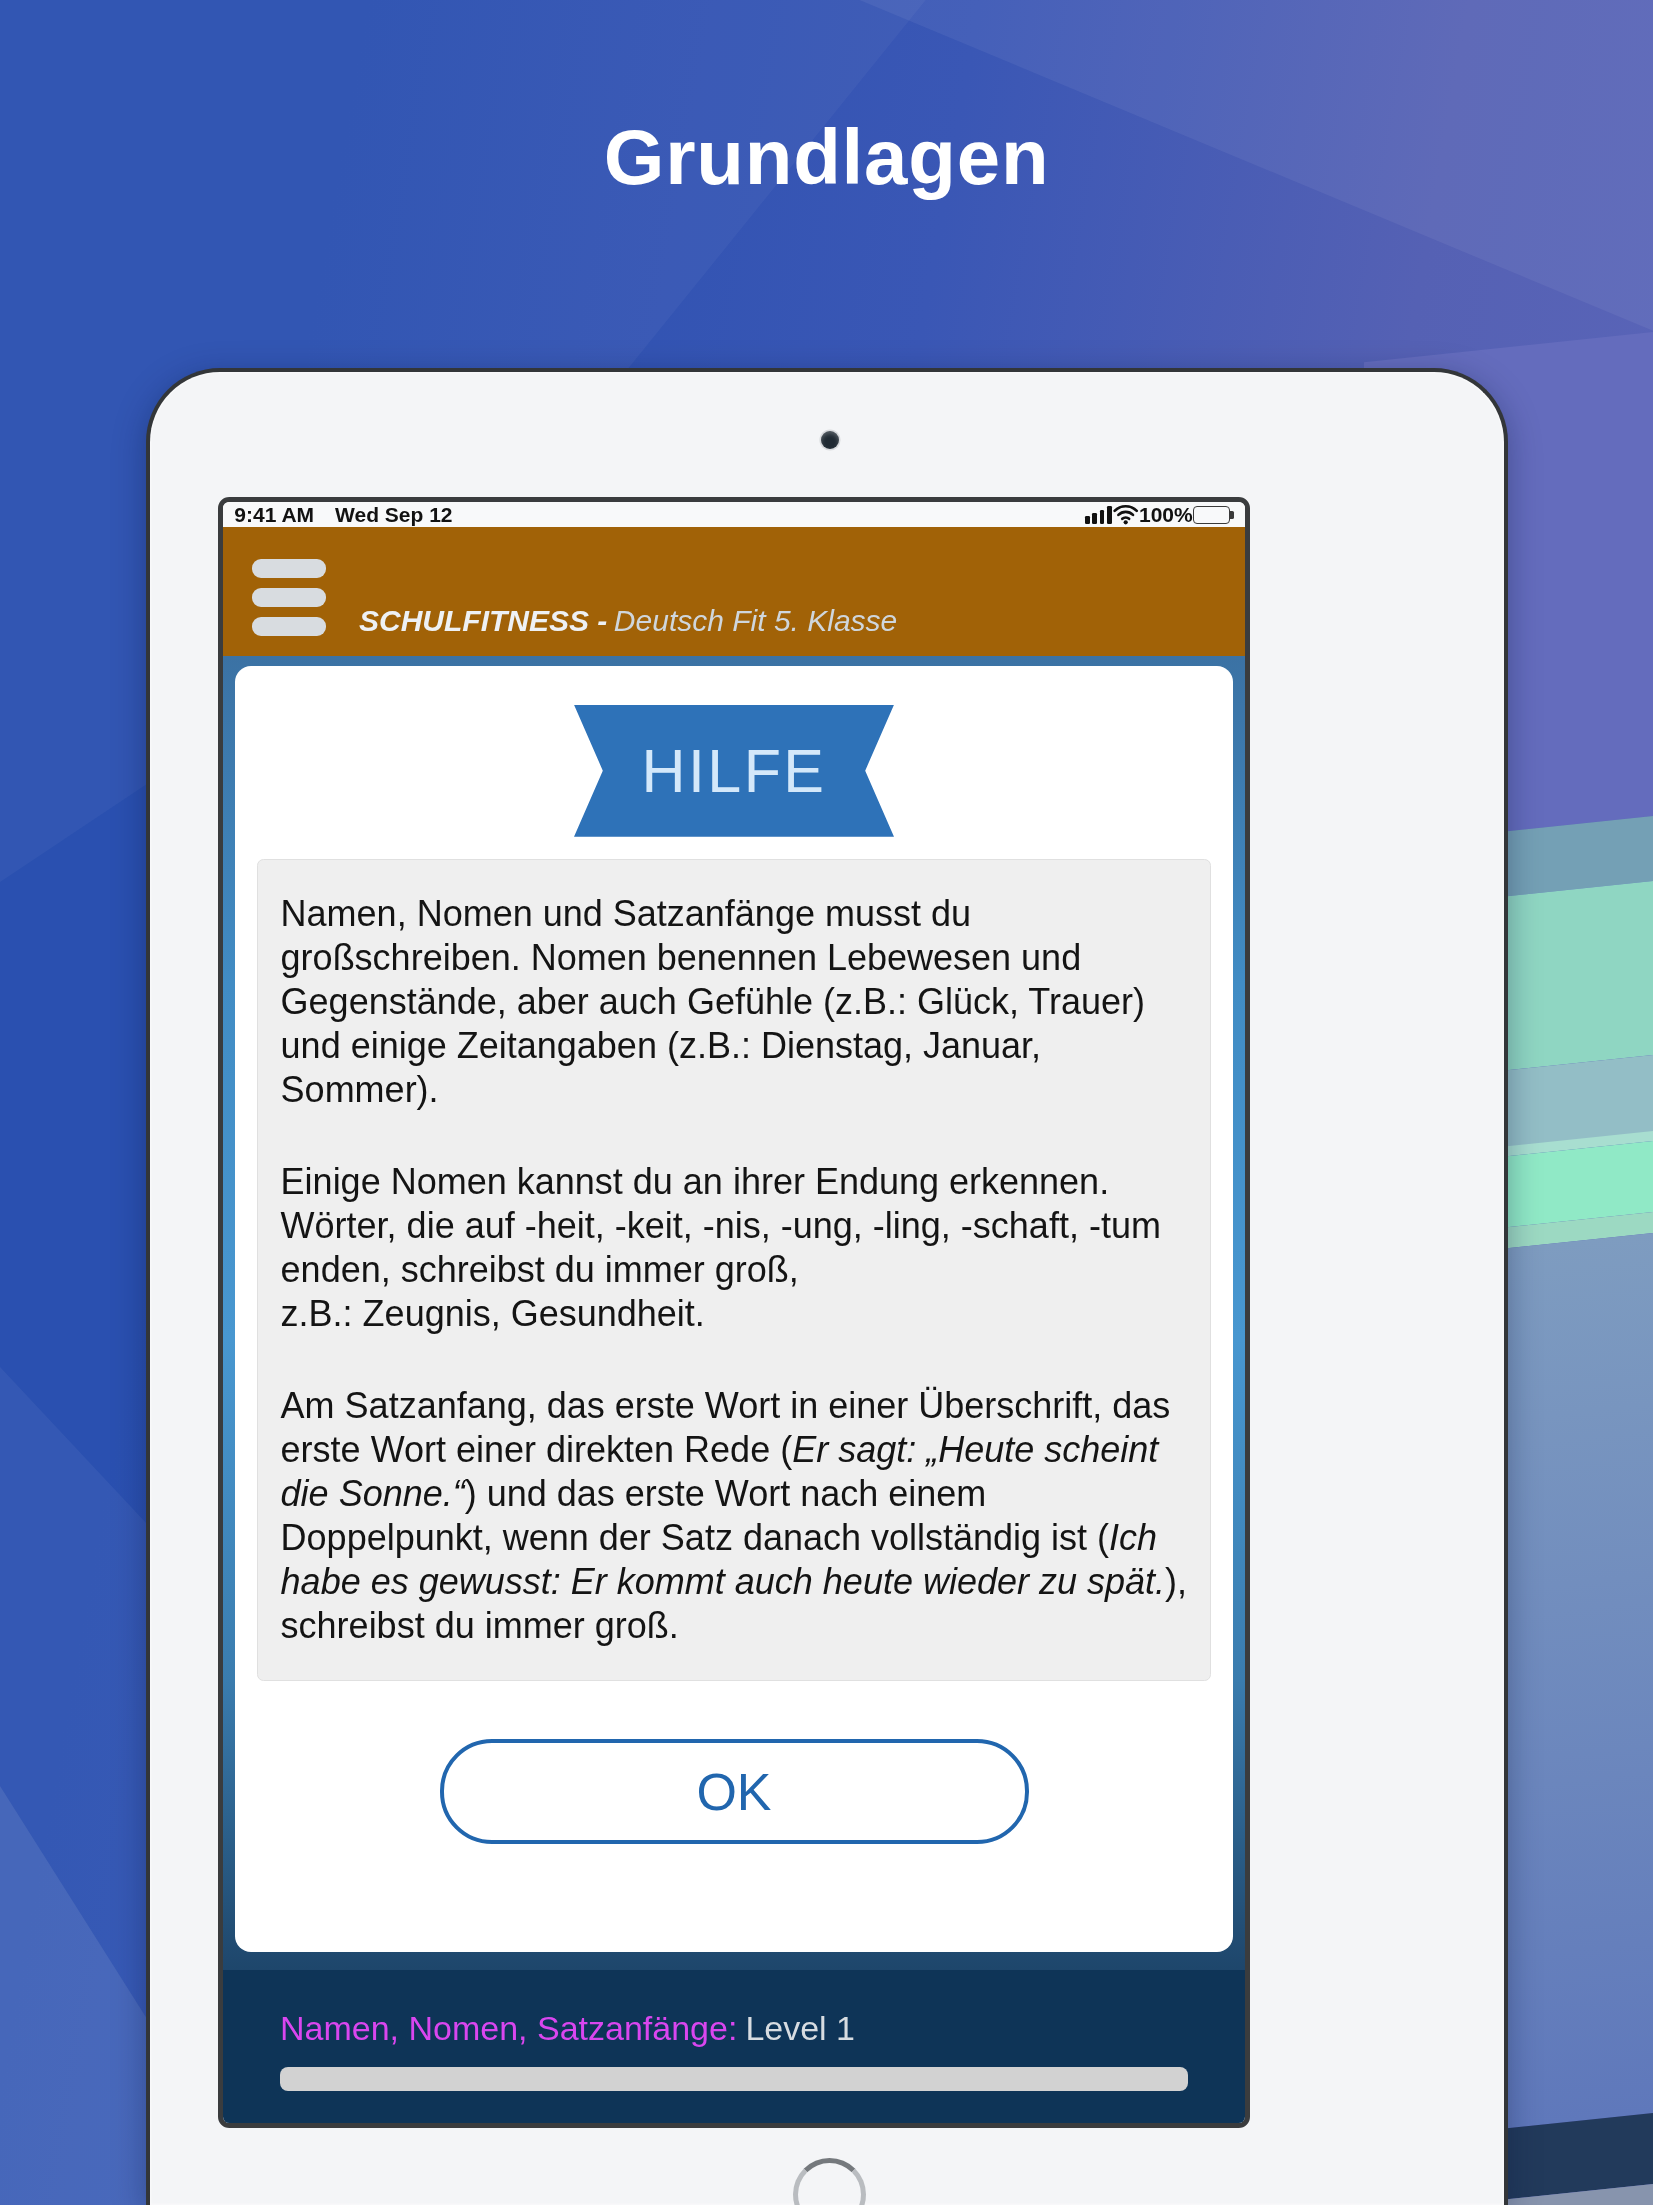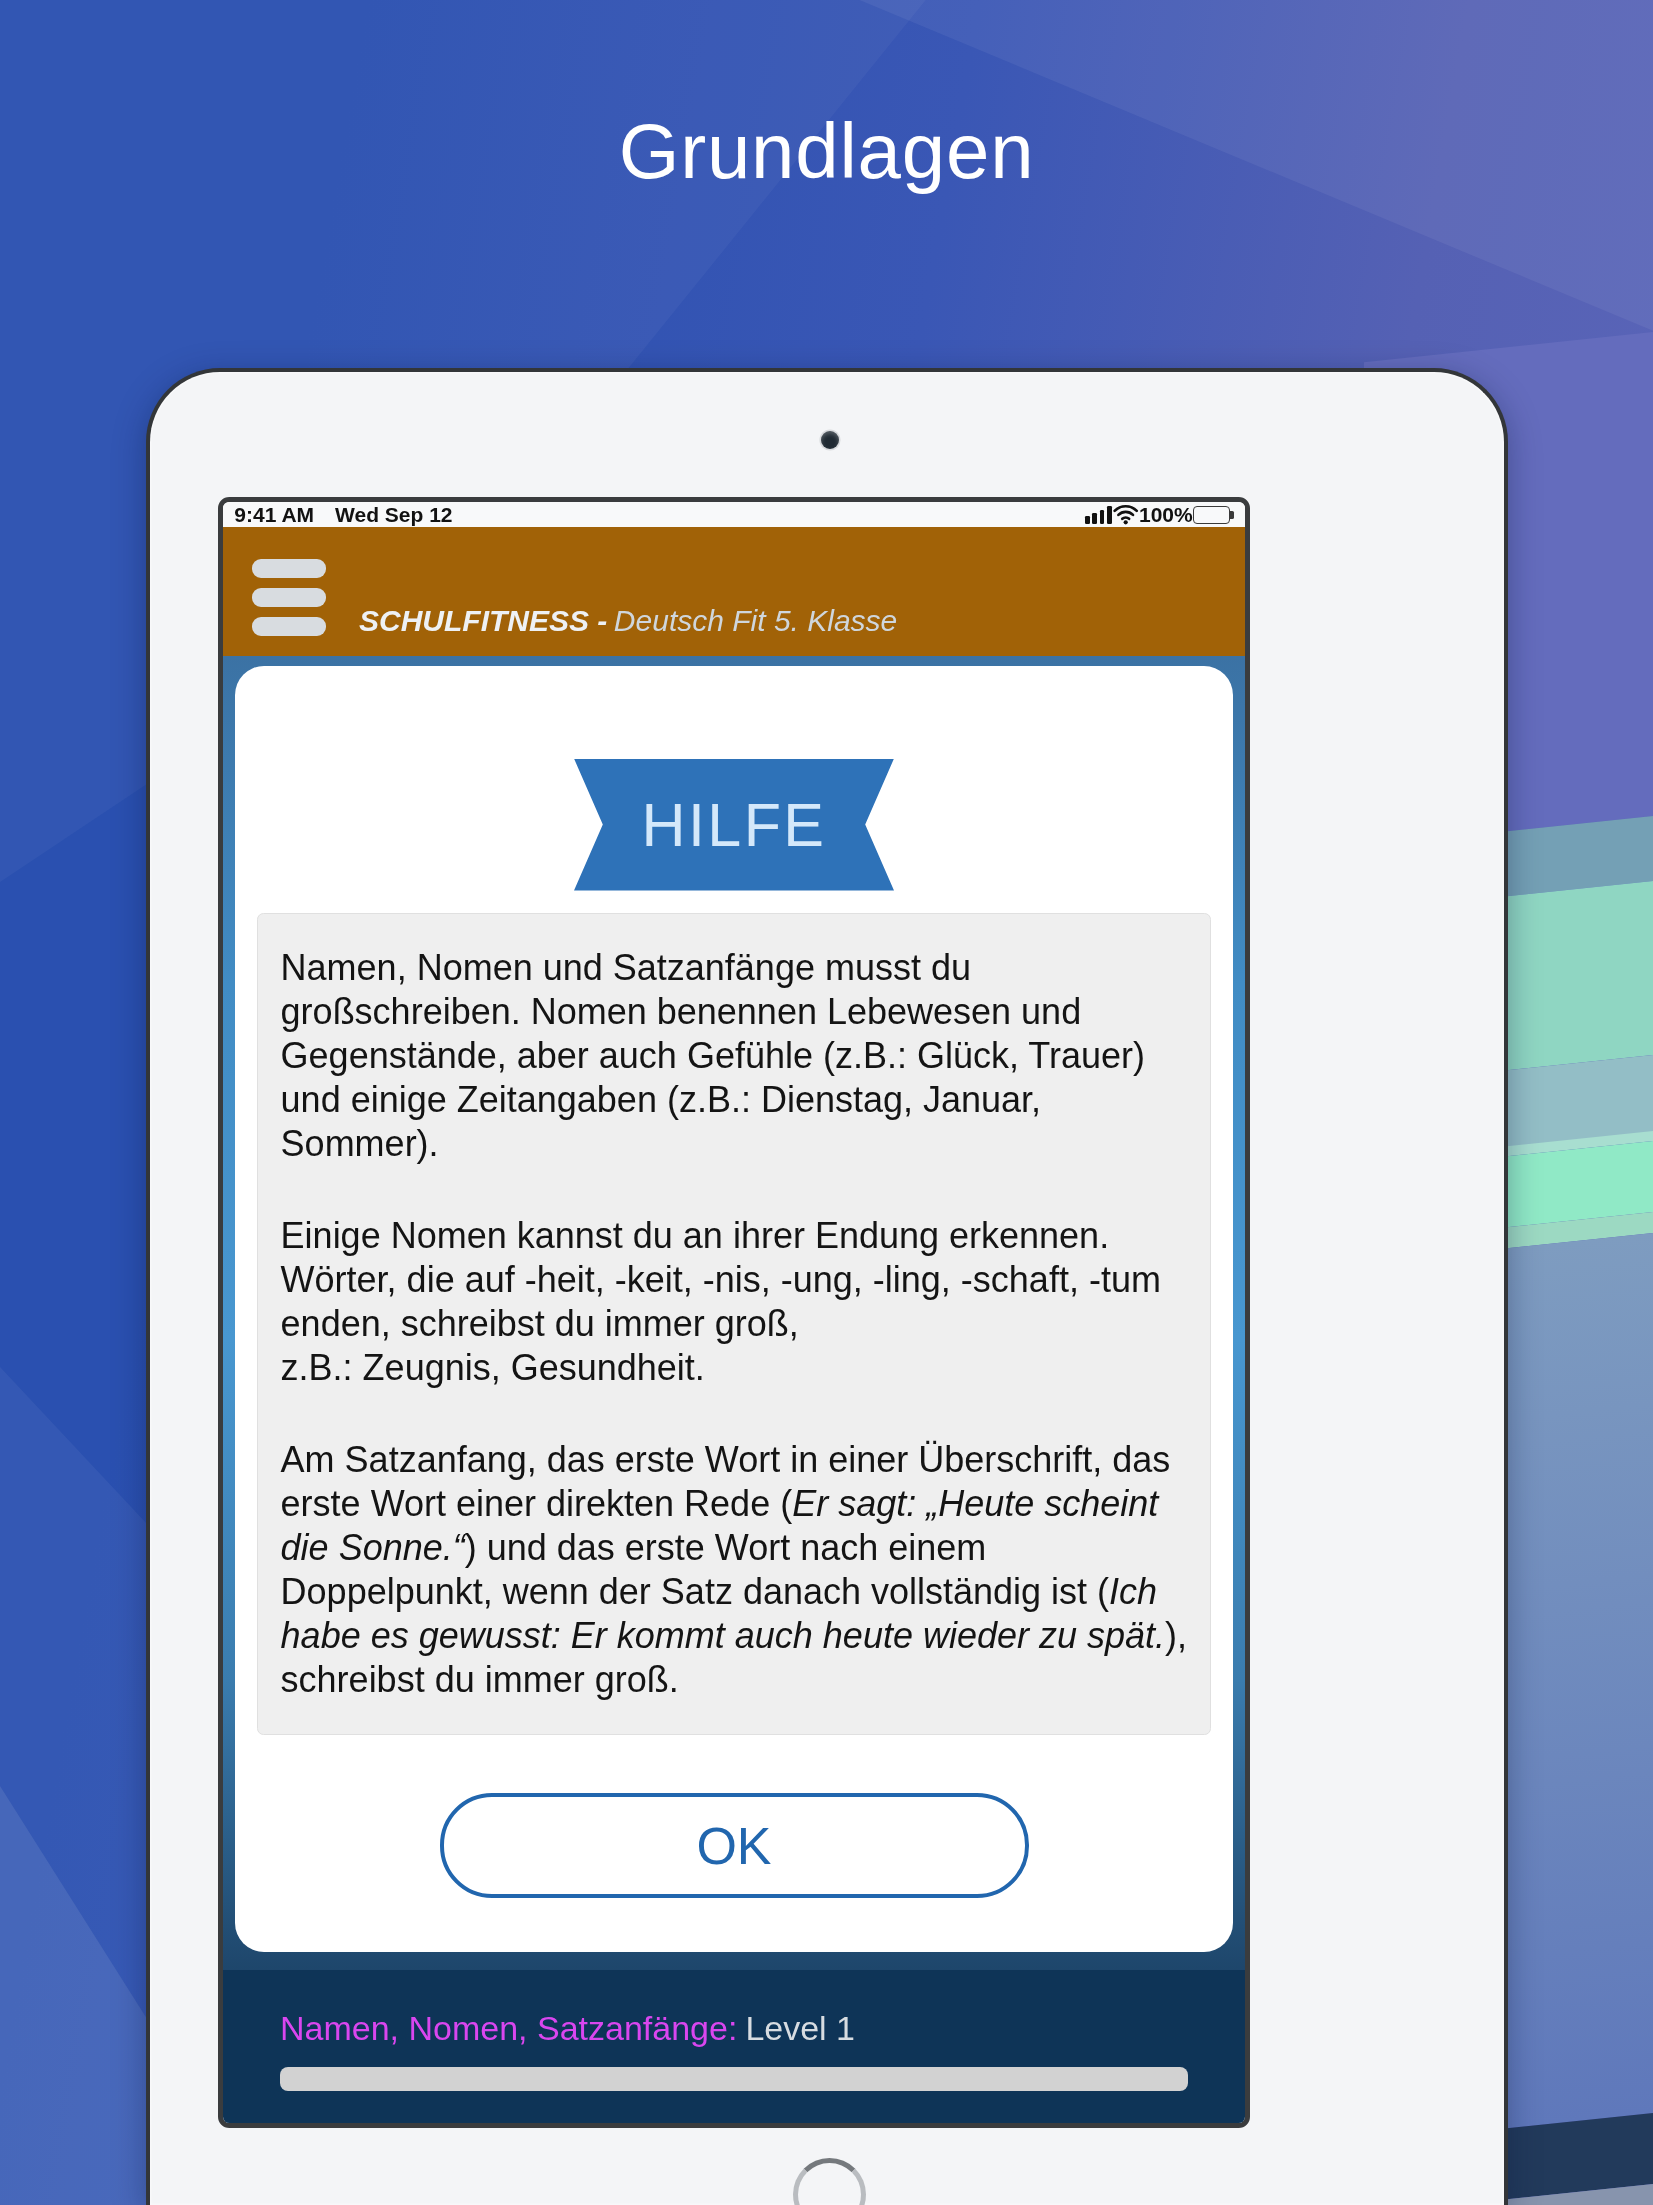--- a/index.html
+++ b/index.html
@@ -25,22 +25,22 @@
   .band.b-mint     {top:896px;height:174px;background:#8fd6c2;}
   .band.b-grayteal {top:1070px;height:77px;background:#93bec6;}
   .band.b-lightline{top:1146px;height:9.7px;background:#a8ded0;}
   .band.b-brightmint{top:1156px;height:71px;background:#90e9c6;}
   .band.b-palemint {top:1227px;height:21px;background:#9cd9c2;}
   .band.b-steel    {top:1248px;height:880px;background:linear-gradient(180deg,#7e9cc0,#5f78bb);}
   .band.b-navy     {top:2128px;height:71px;background:#223a5b;}
   .band.b-graybottom{top:2199px;height:97px;background:#8794ad;}
 
   .poster-title{
-    position:absolute;left:0;top:106px;width:100%;text-align:center;
-    font-size:78px;font-weight:normal;color:#ffffff;letter-spacing:0.8px;
+    position:absolute;left:0;top:112px;width:100%;text-align:center;
+    font-size:78px;font-weight:bold;color:#ffffff;letter-spacing:0.8px;
   }
 
   
   .ipad{
     position:absolute;left:146px;top:368px;width:1362px;height:1837px;
     background:#f4f5f7;border:4.8px solid #333639;border-bottom:none;
     border-radius:74px 74px 0 0;
     box-shadow:inset 0 0 0 1.6px rgba(255,255,255,.35),0 8px 32px rgba(10,20,60,.35);
   }
   .camera{
@@ -80,22 +80,22 @@
   .hamburger span{display:block;width:74px;height:18.6px;border-radius:9px;background:#d8dce0;margin-bottom:10.5px;}
   .apptitle{position:absolute;left:136px;top:77px;font-size:30px;color:#cfd6dc;white-space:nowrap;}
   .apptitle b{color:#eef1f4;font-weight:bold;margin-right:6.5px;}
   
   .content{
     flex:1 1 auto;position:relative;
     background:linear-gradient(180deg,#3b72a4 0%,#418cc4 25%,#4897d0 52%,#3a7cae 78%,#1e466b 100%);
     padding:9.7px 12px 18px 12px;
   }
   .card{
-    width:100%;height:100%;background:#ffffff;border-radius:29px;
-    display:flex;flex-direction:column;align-items:center;justify-content:center;
+    width:100%;height:100%;background:#ffffff;border-radius:16px;
+    display:flex;flex-direction:column;align-items:center;
   }
   .ribbon{
     margin-top:39px;width:320px;height:132px;flex:0 0 132px;
     background:#2e72b8;color:#d4e8fa;
     font-size:61px;letter-spacing:2.4px;text-align:center;line-height:132px;
     clip-path:polygon(0 0,100% 0,91% 50%,100% 100%,0 100%,9% 50%);
   }
   .panel{
     margin-top:22.6px;width:calc(100% - 44px);
     background:#efefef;border:1.6px solid #e0e0e0;border-radius:6.5px;

